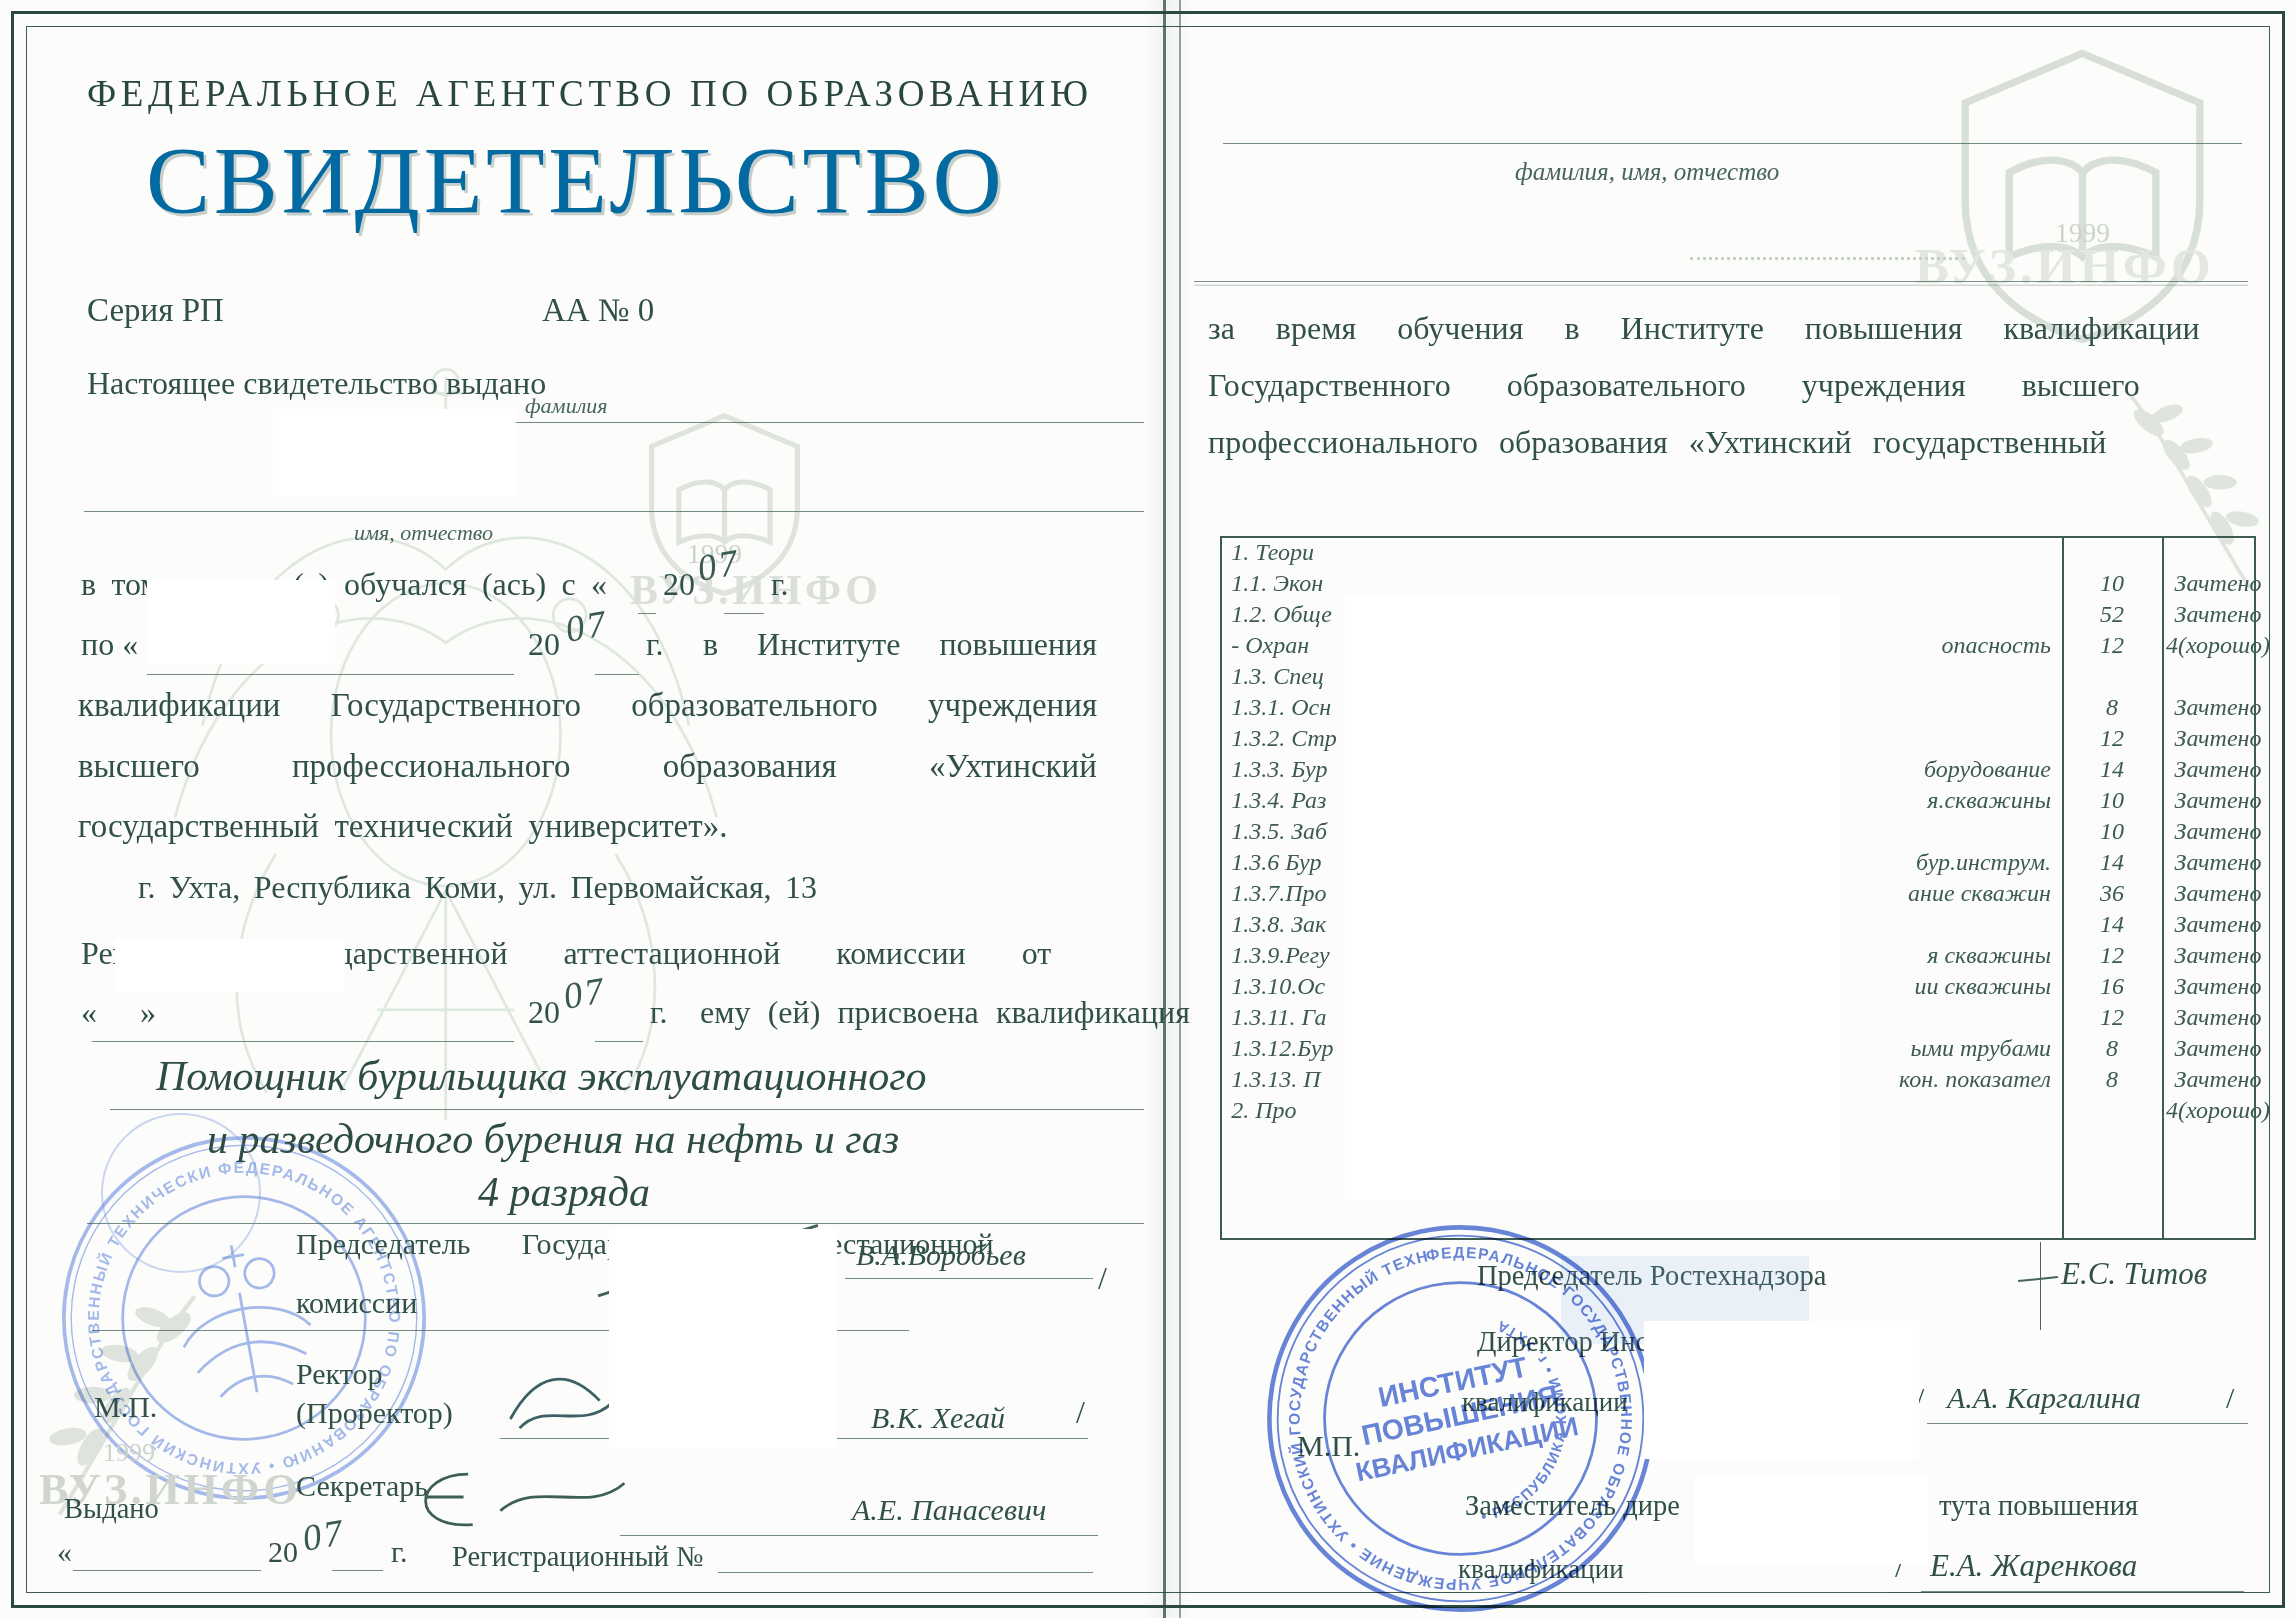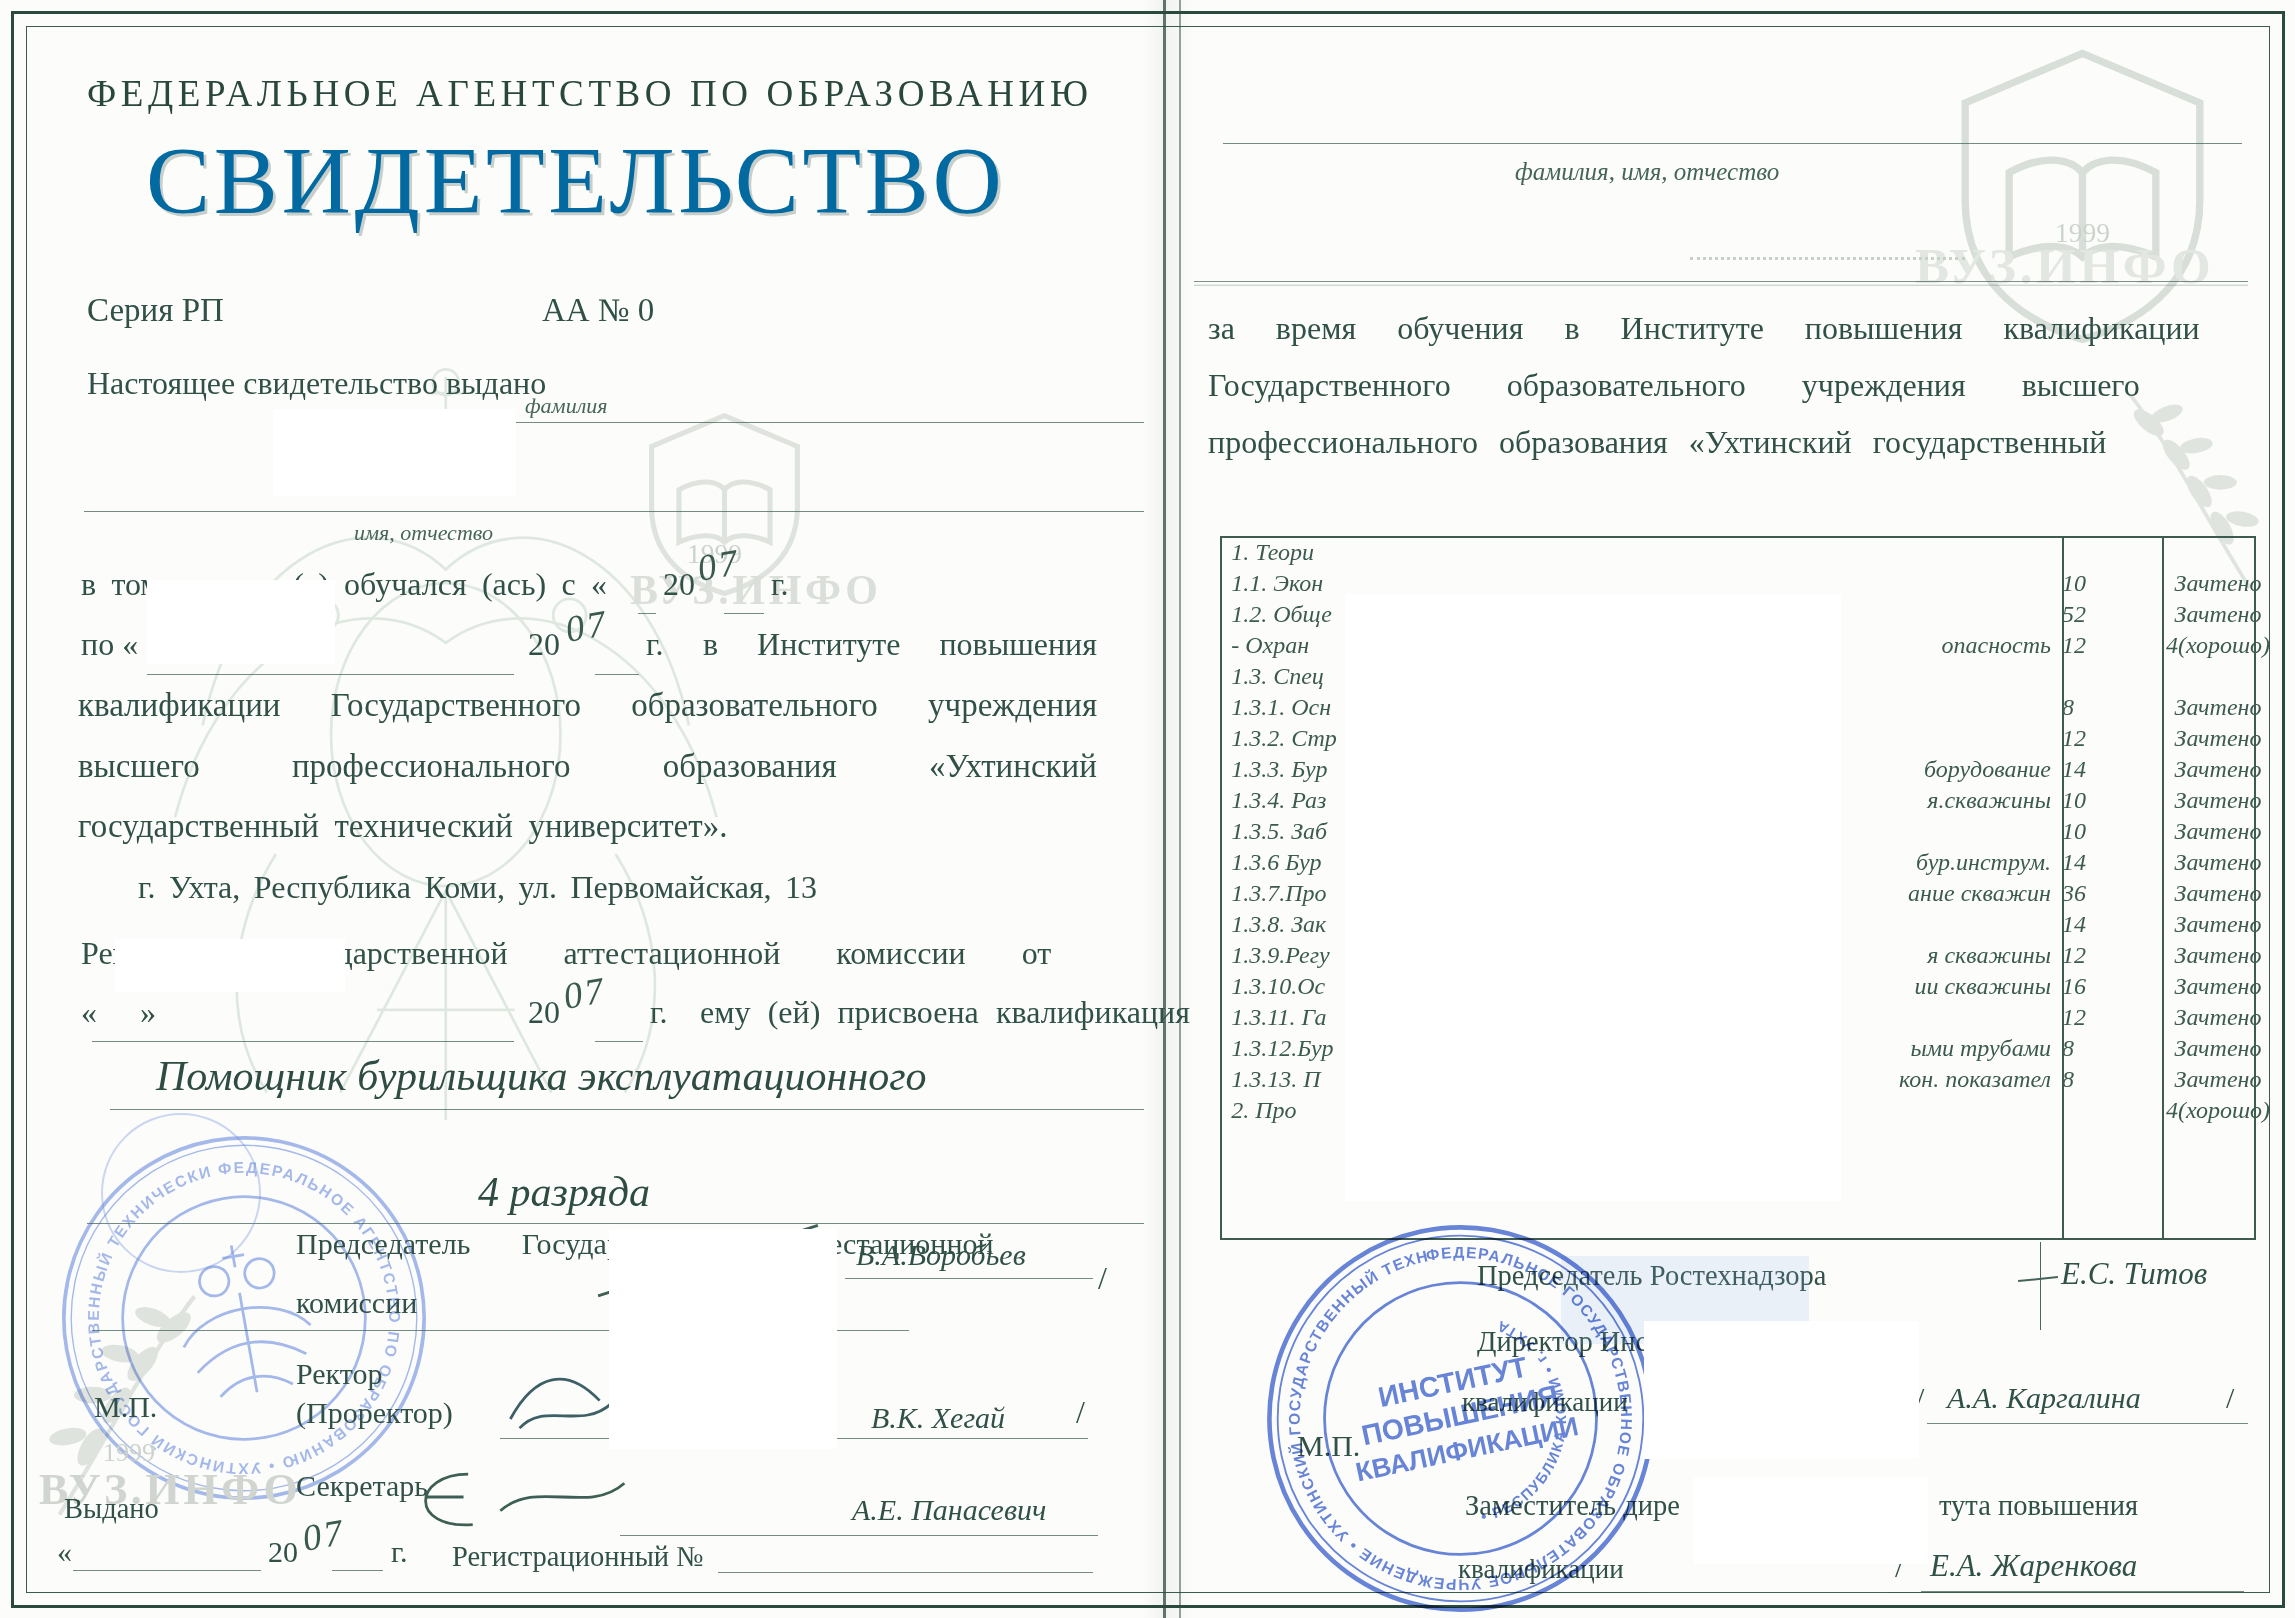--- a/index.html
+++ b/index.html
@@ -21,21 +21,21 @@
   .wm{position:absolute;color:#d3d8d2;font-weight:bold;letter-spacing:3.7px;}
   .ghostdots{position:absolute;border-bottom:3.7px dotted #c6d1c9;}
   
   .tbl{position:absolute;left:1220px;top:536px;width:1032px;height:700px;border:2.8px solid #3d5b50;z-index:3;}
   .vln{position:absolute;top:0;bottom:0;width:0;border-left:2.3px solid #3d5b50;}
   .thead{position:relative;height:84px;border-bottom:2.3px solid #3d5b50;font-size:27px;}
   .trows{position:relative;}
   .trow{position:relative;height:31px;font-size:24px;font-style:italic;color:#3c5a50;}
   .tp{position:absolute;left:9.2px;top:0.9px;}
   .ts{position:absolute;right:203px;top:0.9px;}
-  .th{position:absolute;left:840px;width:100px;top:0.9px;}
+  .th{position:absolute;left:840px;width:100px;text-align:center;top:0.9px;}
   .tg{position:absolute;left:940px;width:112px;text-align:center;top:0.9px;white-space:nowrap;}
   .tredact{position:absolute;left:123px;top:57px;width:496px;height:606px;background:#ffffff;z-index:4;}
   .z3{z-index:3;} .z5{z-index:5;} .z7{z-index:7;}
   .stamp{position:absolute;mix-blend-mode:multiply;}
   .sig{position:absolute;z-index:4;}
   .bluehint{position:absolute;background:rgba(140,175,235,.16);z-index:5;}
 </style>
 </head>
 <body>
 
@@ -151,20 +151,21 @@
   <div class="abs z3" style="left:140px;top:994px;font-size:32px">»</div>
   <div class="rl z3" style="left:92px;top:1041px;width:422px"></div>
   <div class="abs z3" style="left:528px;top:994px;font-size:32px">20</div>
   <div class="abs z3" style="left:566px;top:986px"><span class="hw">07</span></div>
   <div class="rl z3" style="left:595px;top:1041px;width:48px"></div>
   <div class="abs z3" style="left:650px;top:994px;font-size:32px">г.</div>
   <div class="abs z3" style="left:700px;top:994px;font-size:32px;word-spacing:9.2px">ему (ей) присвоена квалификация</div>
 
   <div class="abs b it z3" style="left:156px;top:1052px;font-size:42px;color:#2e4c44">Помощник бурильщика эксплуатационного</div>
   <div class="rl z3" style="left:110px;top:1109px;width:1034px"></div>
+  <div class="abs b it z3" style="left:207px;top:1115px;font-size:42px;color:#2e4c44">и разведочного бурения на нефть и газ</div>
   <div class="abs b it z3" style="left:478px;top:1168px;font-size:42px;color:#2e4c44">4 разряда</div>
   <div class="rl z3" style="left:87px;top:1223px;width:1057px"></div>
 
   <div class="abs z3" style="left:296px;top:1227px;font-size:30px;word-spacing:44px">Председатель Государственной аттестационной</div>
   <div class="abs it z3" style="left:856px;top:1238px;font-size:30px">В.А.Воробьев</div>
   <svg class="sig" style="left:584px;top:1218px" width="248" height="87" viewBox="0 0 270 95">
     <g fill="none" stroke="#3e5f55" stroke-width="3">
         <path d="M255,8 L15,85"></path>
         <path d="M30,62 C70,38 130,72 195,42"></path>
       </g>

